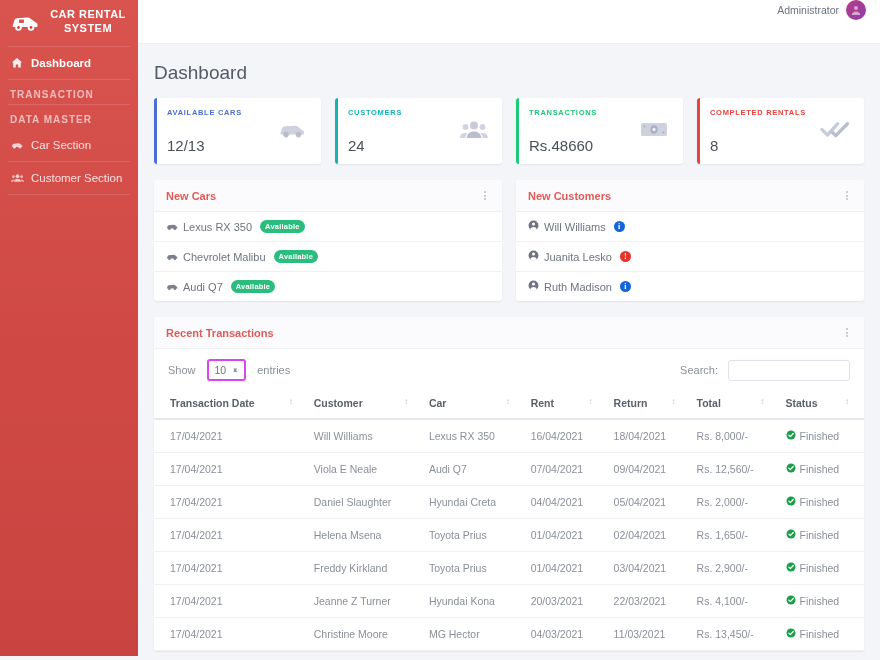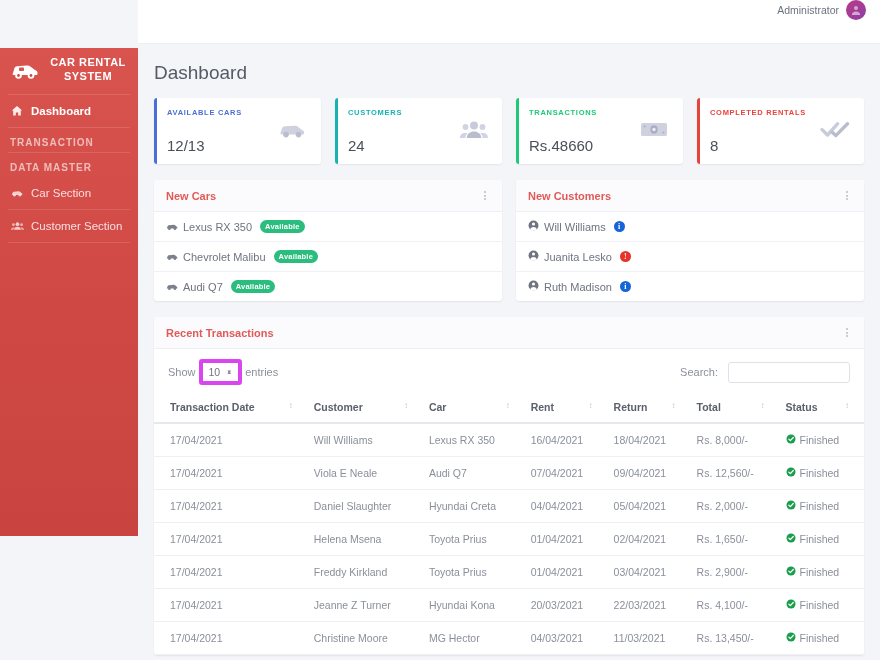--- a/index.html
+++ b/index.html
@@ -6,23 +6,23 @@
   html, body {
     width: 880px; height: 660px;
     font-family: "Liberation Sans", sans-serif;
     background: #f4f5f9;
     overflow: hidden;
   }
   .app { display: flex; width: 880px; height: 660px; }
 
   
   .sidebar {
-    width: 138px; height: 488px; flex: 0 0 138px;
+    width: 138px; height: 656px; flex: 0 0 138px;
     background: linear-gradient(180deg, #d9534f 0%, #cf4844 55%, #c94440 100%);
-    color: #fff; position: relative; margin-top: 48px;
+    color: #fff; position: relative;
   }
   .brand {
     display: flex; align-items: center; gap: 7px;
     padding: 8px 9px 10px 10px; min-height: 46px;
   }
   .brand-icon { flex: 0 0 30px; display: flex; align-items: center; }
   .brand-text {
     font-size: 11px; font-weight: bold; line-height: 1.25;
     letter-spacing: 0.5px; text-align: center; flex: 1;
   }
@@ -102,24 +102,24 @@
   }
   .cust-badge {
     width: 11px; height: 11px; border-radius: 50%; display: inline-flex;
     align-items: center; justify-content: center; color: #fff;
     font-size: 8px; font-weight: bold; margin-left: 3px; font-family: "Liberation Serif", serif;
   }
 
   
   .tcard { background: #fff; border-radius: 3px; box-shadow: 0 1px 2px rgba(0,0,0,0.07); overflow: hidden; }
   .tbar { display: flex; align-items: center; justify-content: space-between; padding: 10px 14px 6px 14px; }
-  .show-wrap { display: flex; align-items: center; gap: 3px; font-size: 11px; color: #8a8f99; }
+  .show-wrap { display: flex; align-items: center; gap: 11px; font-size: 11px; color: #8a8f99; }
   .select-box {
     display: inline-flex; align-items: center; gap: 6px;
-    border: 4px solid #d946ef; border-radius: 3px; padding: 3px 6px;
+    border: 2px solid #d946ef; border-radius: 3px; padding: 3px 6px;
     font-size: 10.5px; color: #6f7480; background: #fff; cursor: pointer;
   }
   .spin { display: flex; flex-direction: column; line-height: 0; color: #8a8f99; font-size: 6px; }
   .search-wrap { display: flex; align-items: center; gap: 10px; font-size: 11px; color: #8a8f99; }
   .search-input {
     width: 122px; height: 21px; border: 1px solid #dfe2e8; border-radius: 3px;
     font-size: 11px; padding: 0 5px; outline: none; color: #55595f;
     font-family: "Liberation Sans", sans-serif; background: #fff;
   }
 

